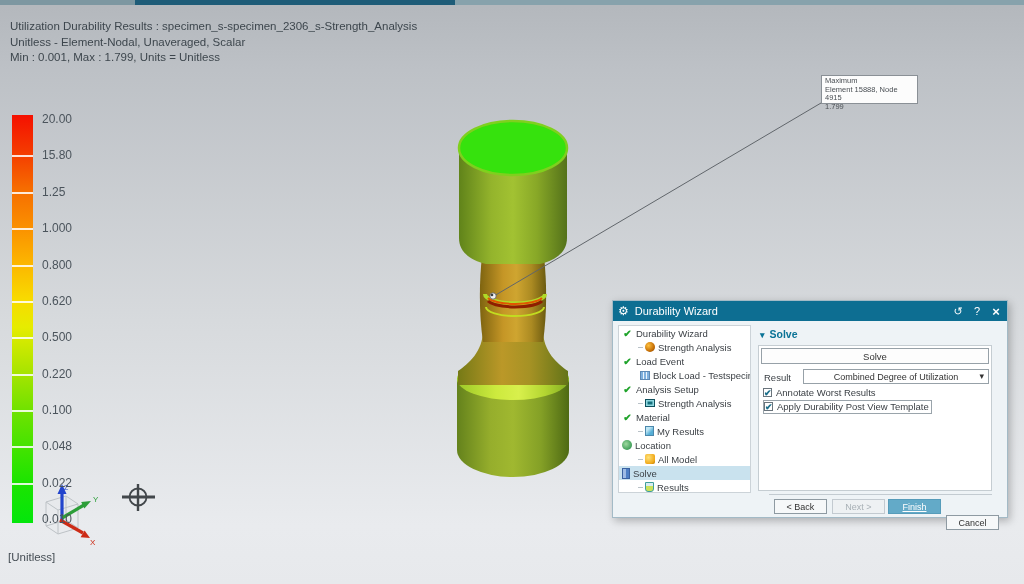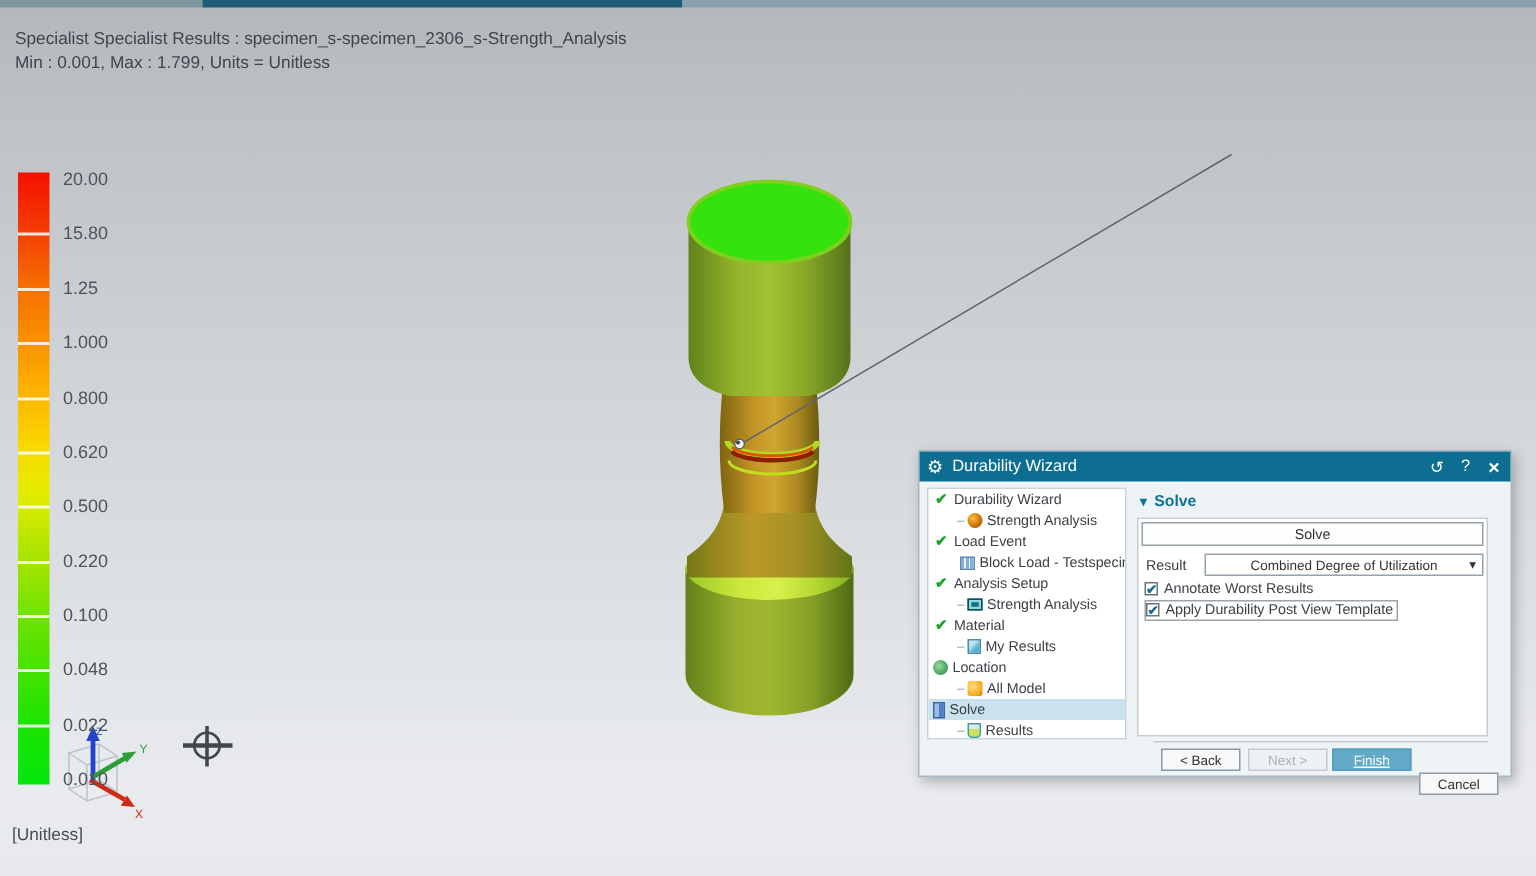--- a/index.html
+++ b/index.html
@@ -104,21 +104,22 @@
 
 <div class="stage">
 
   <div class="top-strip">
     <span class="ts-a"></span>
     <span class="ts-b"></span>
     <span class="ts-c"></span>
   </div>
 
   <div class="header">
-    <div>Specialist Specialist Results : specimen_s-specimen_2306_s-Strength_Analysis</div>
+    <div>Utilization Durability Results : specimen_s-specimen_2306_s-Strength_Analysis</div>
+    <div>Unitless - Element-Nodal, Unaveraged, Scalar</div>
     <div>Min : 0.001, Max : 1.799, Units = Unitless</div>
   </div>
 
   <svg class="scene" viewBox="0 0 1024 584">
     <defs>
       <linearGradient id="gTopCyl" x1="0" y1="0" x2="1" y2="0">
         <stop offset="0" stop-color="#60831a"></stop>
           <stop offset="0.3" stop-color="#94b42c"></stop>
         <stop offset="0.5" stop-color="#a2c232"></stop>
           <stop offset="0.72" stop-color="#88a827"></stop>
@@ -217,20 +218,25 @@
       <span class="llabel">0.500</span>
       <span class="llabel">0.220</span>
       <span class="llabel">0.100</span>
       <span class="llabel">0.048</span>
       <span class="llabel">0.022</span>
       <span class="llabel">0.010</span>
     </div>
   </div>
   <div class="unit">[Unitless]</div>
 
+  <div class="annotation">
+    <div>Maximum</div>
+    <div>Element 15888, Node 4915</div>
+    <div>1.799</div>
+  </div>
 
   <div class="wizard">
     <div class="titlebar">
       <span class="tb-gear">⚙</span>
       <span class="tb-title">Durability Wizard</span>
       <span class="tb-sp"></span>
       <span class="tb-ic">↺</span>
       <span class="tb-ic">?</span>
       <span class="tb-ic tb-close">×</span>
     </div>

